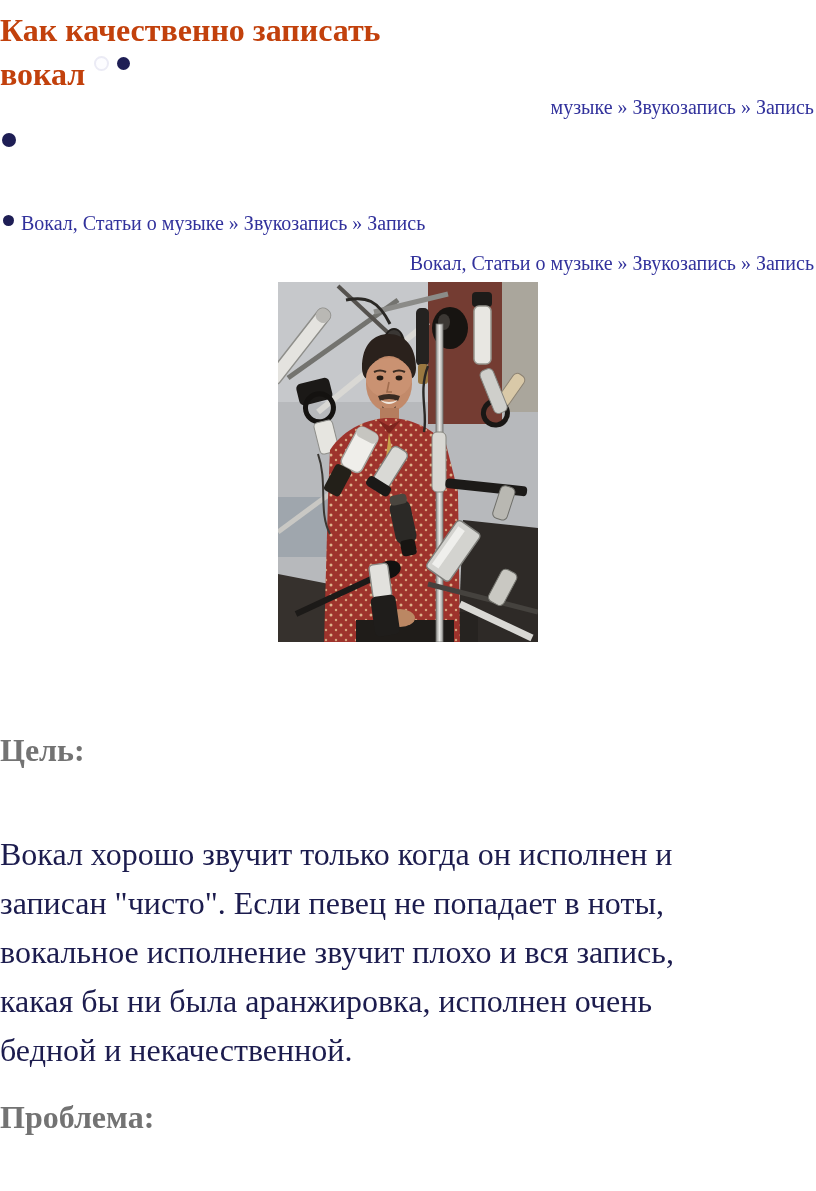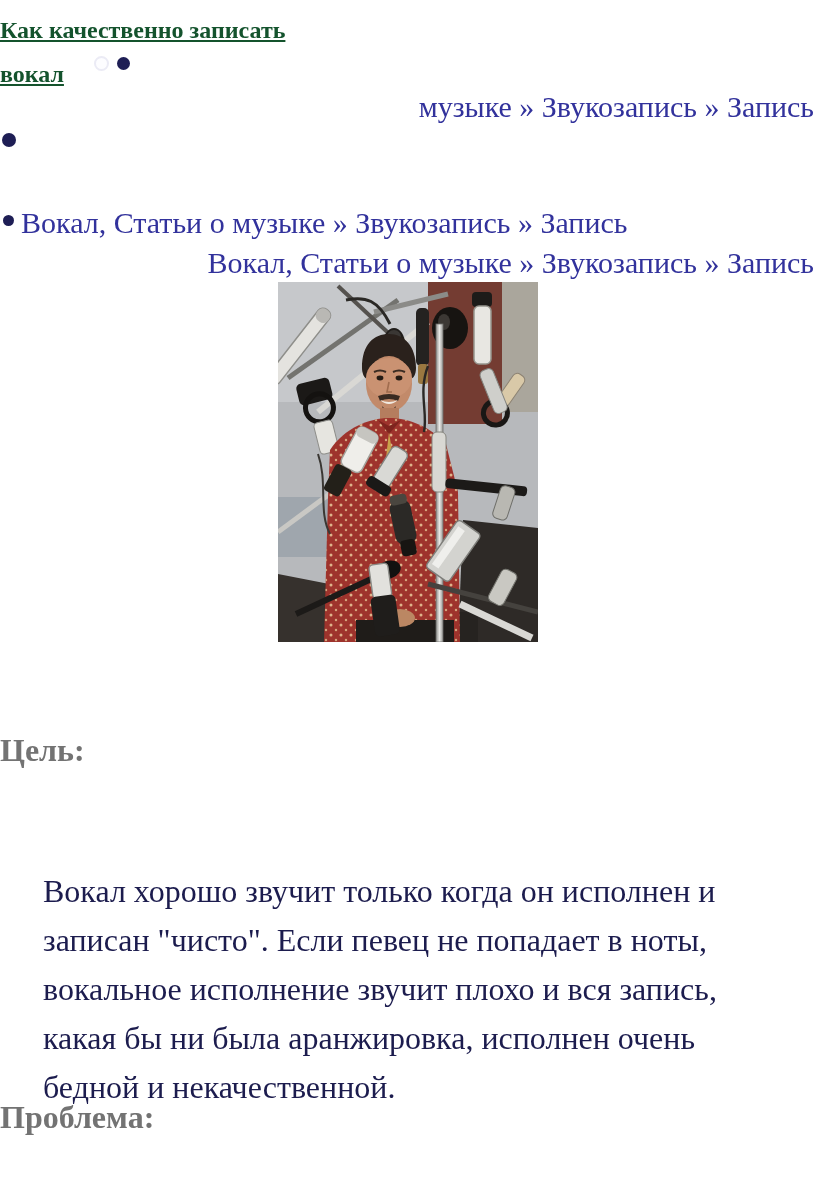--- a/index.html
+++ b/index.html
@@ -12,30 +12,29 @@
     height: 1191px;
     background: #ffffff;
     overflow: hidden;
     margin: 0;
   }
 
   .abs { position: absolute; }
 
   .title-line {
     left: 0;
-    font-size: 24px;
+    font-size: 32px;
     font-weight: bold;
-    color: #14532d;
+    color: #c2410c;
     line-height: 40px;
     white-space: nowrap;
-    text-decoration: underline;
   }
 
   .crumb {
-    font-size: 30px;
+    font-size: 20px;
     color: #32329c;
     line-height: 38px;
     white-space: nowrap;
   }
 
   .crumb-right {
     left: 0;
     right: 2px;
     text-align: right;
   }
@@ -236,21 +235,21 @@
         <rect x="216" y="288" width="17" height="36" rx="5" fill="#c9c8c2" stroke="#75756f"></rect>
       </g>
 
       <path d="M150,84 C140,110 150,130 146,150" fill="none" stroke="#2a2825" stroke-width="2.4"></path>
       <path d="M40,172 C50,200 40,230 52,252" fill="none" stroke="#3a3733" stroke-width="2"></path>
     </svg>
   </div>
 
   <div class="abs heading" style="left:0; top:730px;">Цель:</div>
 
-  <div class="abs" style="left:0; top:867px;padding-left:43px;">
+  <div class="abs" style="left:0; top:830px;">
     <div class="body-text">Вокал хорошо звучит только когда он исполнен и</div>
     <div class="body-text">записан "чисто". Если певец не попадает в ноты,</div>
     <div class="body-text">вокальное исполнение звучит плохо и вся запись,</div>
     <div class="body-text">какая бы ни была аранжировка, исполнен очень</div>
     <div class="body-text">бедной и некачественной.</div>
   </div>
 
   <div class="abs heading" style="left:0; top:1097px;text-align:right;">Проблема:</div>
 
 </div>

